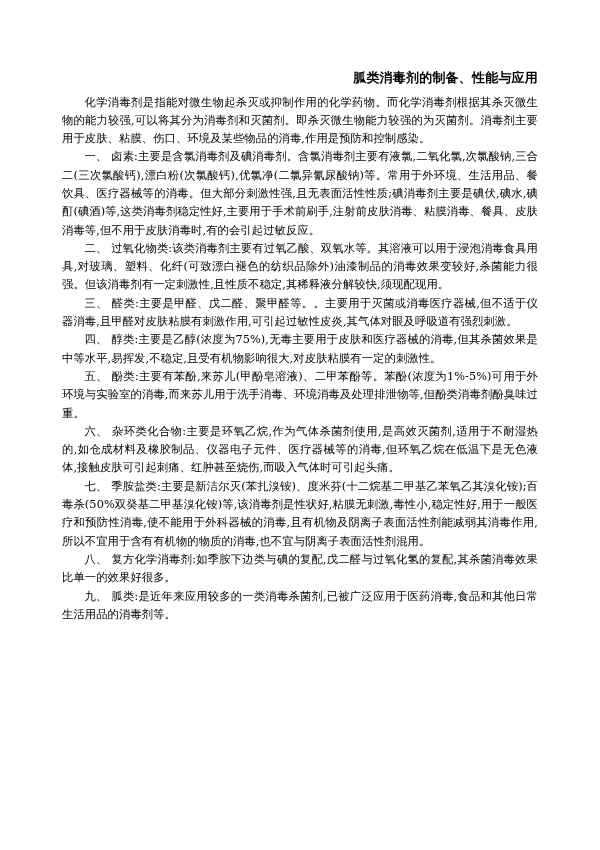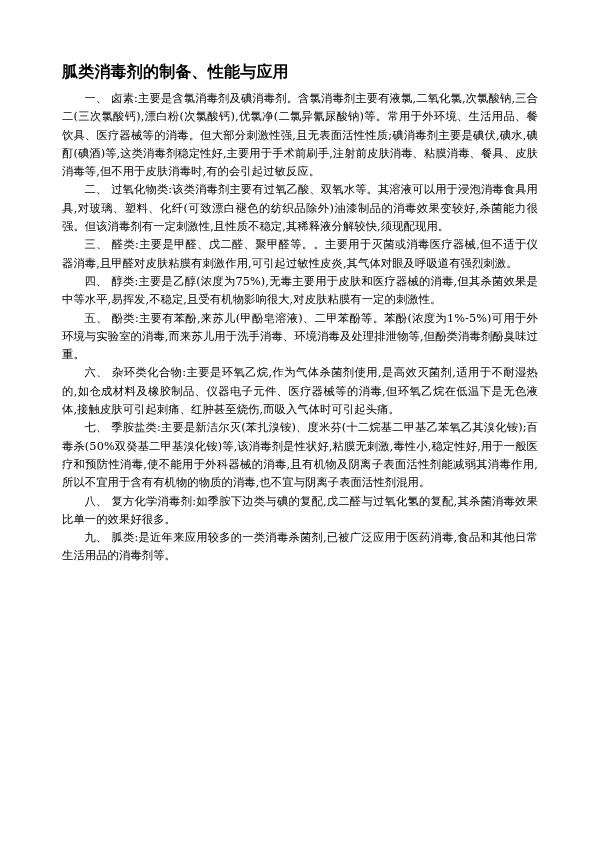--- a/index.html
+++ b/index.html
@@ -14,42 +14,43 @@
     color: #000000;
   }
   .page {
     box-sizing: border-box;
     width: 600px;
     height: 850px;
     padding: 60px 62px 40px 62px;
     background: #ffffff;
   }
   .doc-title {
-    text-align: left;
-    font-size: 16px;
+    text-align: right;
+    font-size: 13px;
     font-weight: bold;
     line-height: 1.5;
-    margin: 0 0 6px 0;
+    margin: 8px 0 6px 0;
     letter-spacing: 0.2px;
   }
   .para {
     font-size: 11.3px;
     line-height: 1.62;
     text-align: justify;
     text-justify: inter-ideograph;
     margin: 0;
     text-indent: 2em;
     letter-spacing: 0.1px;
   }
 </style>
 </head>
 <body>
 
 <div class="page">
   <h1 class="doc-title">胍类消毒剂的制备、性能与应用</h1>
+  <p class="para">化学消毒剂是指能对微生物起杀灭或抑制作用的化学药物。而化学消毒剂根据其杀灭微生物的能力较强,可以将其分为消毒剂和灭菌剂。即杀灭微生物能力较强的为灭菌剂。消毒剂主要用于皮肤、粘膜、伤口、环境及某些物品的消毒,作用是预防和控制感染。</p>
   <p class="para">一、 卤素:主要是含氯消毒剂及碘消毒剂。含氯消毒剂主要有液氯,二氧化氯,次氯酸钠,三合二(三次氯酸钙),漂白粉(次氯酸钙),优氯净(二氯异氰尿酸钠)等。常用于外环境、生活用品、餐饮具、医疗器械等的消毒。但大部分刺激性强,且无表面活性性质;碘消毒剂主要是碘伏,碘水,碘酊(碘酒)等,这类消毒剂稳定性好,主要用于手术前刷手,注射前皮肤消毒、粘膜消毒、餐具、皮肤消毒等,但不用于皮肤消毒时,有的会引起过敏反应。</p>
   <p class="para">二、 过氧化物类:该类消毒剂主要有过氧乙酸、双氧水等。其溶液可以用于浸泡消毒食具用具,对玻璃、塑料、化纤(可致漂白褪色的纺织品除外)油漆制品的消毒效果变较好,杀菌能力很强。但该消毒剂有一定刺激性,且性质不稳定,其稀释液分解较快,须现配现用。</p>
   <p class="para">三、 醛类:主要是甲醛、戊二醛、聚甲醛等。。主要用于灭菌或消毒医疗器械,但不适于仪器消毒,且甲醛对皮肤粘膜有刺激作用,可引起过敏性皮炎,其气体对眼及呼吸道有强烈刺激。</p>
   <p class="para">四、 醇类:主要是乙醇(浓度为75%),无毒主要用于皮肤和医疗器械的消毒,但其杀菌效果是中等水平,易挥发,不稳定,且受有机物影响很大,对皮肤粘膜有一定的刺激性。</p>
   <p class="para">五、 酚类:主要有苯酚,来苏儿(甲酚皂溶液)、二甲苯酚等。苯酚(浓度为1%-5%)可用于外环境与实验室的消毒,而来苏儿用于洗手消毒、环境消毒及处理排泄物等,但酚类消毒剂酚臭味过重。</p>
   <p class="para">六、 杂环类化合物:主要是环氧乙烷,作为气体杀菌剂使用,是高效灭菌剂,适用于不耐湿热的,如仓成材料及橡胶制品、仪器电子元件、医疗器械等的消毒,但环氧乙烷在低温下是无色液体,接触皮肤可引起刺痛、红肿甚至烧伤,而吸入气体时可引起头痛。</p>
   <p class="para">七、 季胺盐类:主要是新洁尔灭(苯扎溴铵)、度米芬(十二烷基二甲基乙苯氧乙其溴化铵);百毒杀(50%双癸基二甲基溴化铵)等,该消毒剂是性状好,粘膜无刺激,毒性小,稳定性好,用于一般医疗和预防性消毒,使不能用于外科器械的消毒,且有机物及阴离子表面活性剂能减弱其消毒作用,所以不宜用于含有有机物的物质的消毒,也不宜与阴离子表面活性剂混用。</p>
   <p class="para">八、 复方化学消毒剂:如季胺下边类与碘的复配,戊二醛与过氧化氢的复配,其杀菌消毒效果比单一的效果好很多。</p>
   <p class="para">九、 胍类:是近年来应用较多的一类消毒杀菌剂,已被广泛应用于医药消毒,食品和其他日常生活用品的消毒剂等。</p>
 </div>

